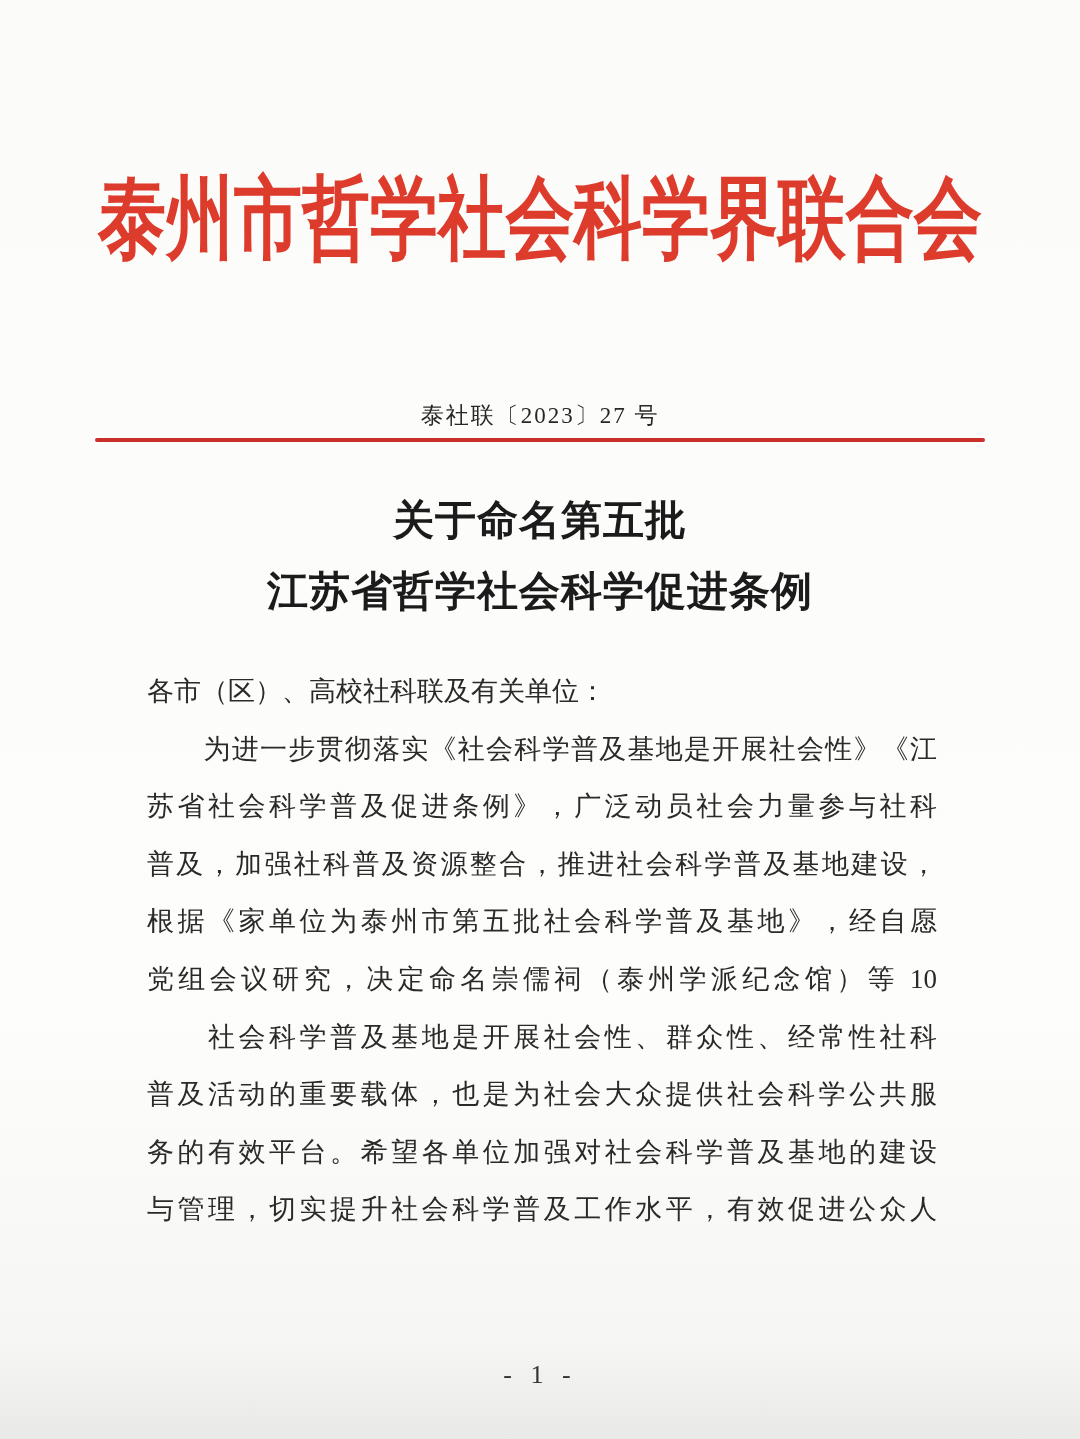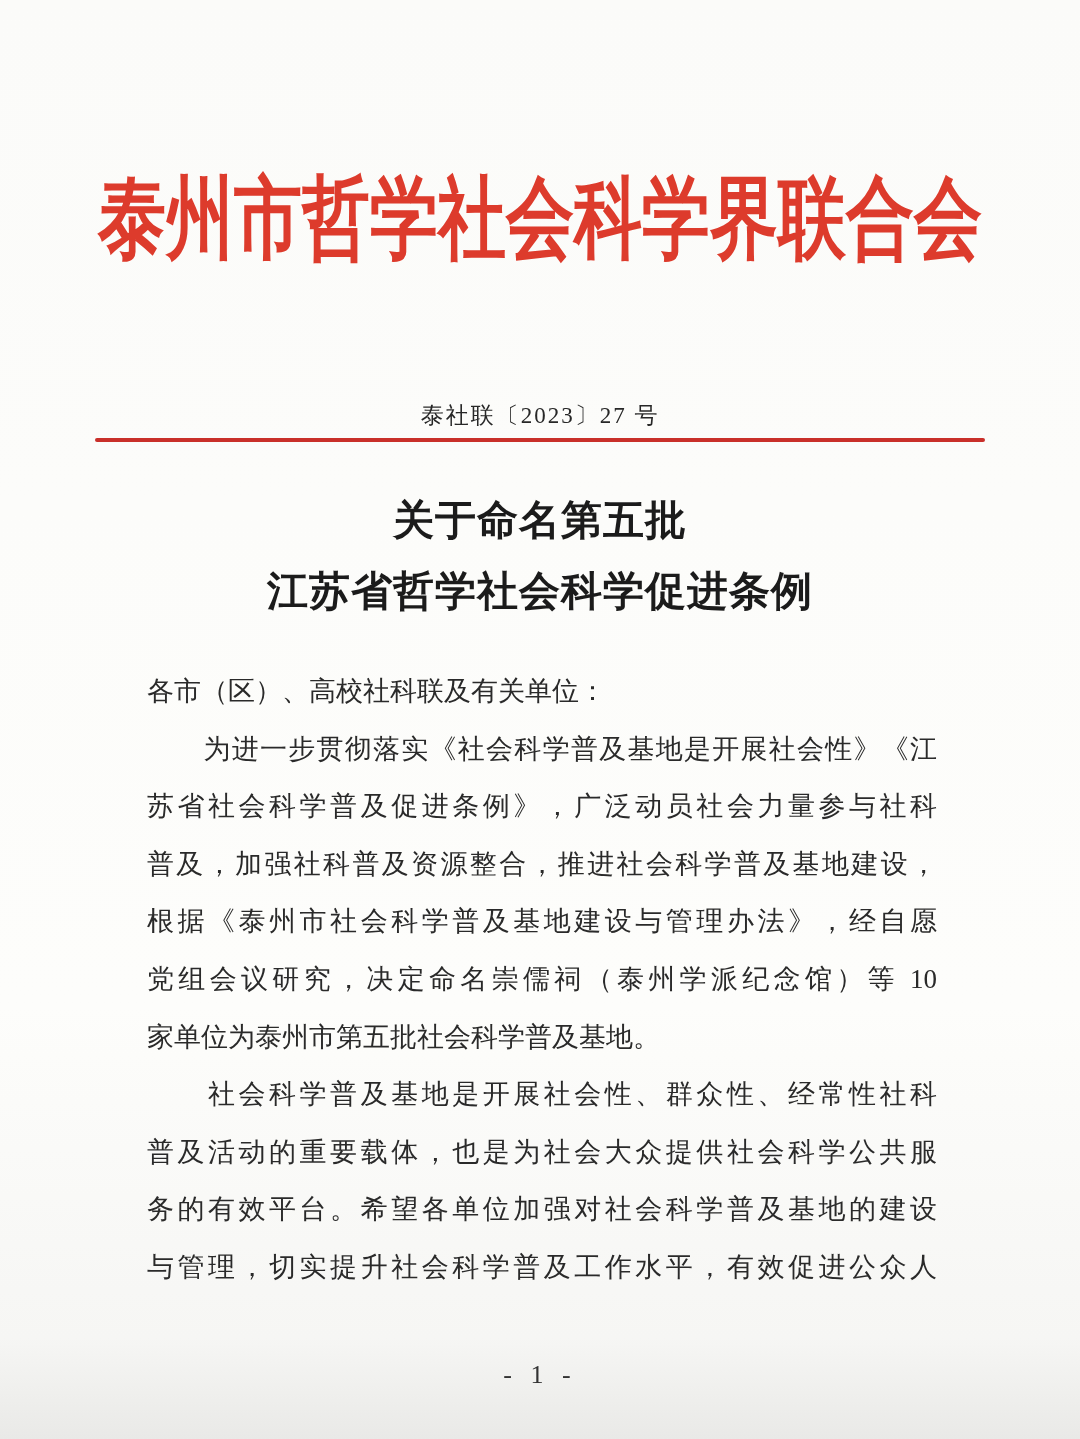--- a/index.html
+++ b/index.html
@@ -112,23 +112,22 @@
 
   <div class="doc-title line1">关于命名第五批</div>
 
   <div class="doc-title line2">江苏省哲学社会科学促进条例</div>
 
   <div class="body-text">
     <div class="body-line">各市（区）、高校社科联及有关单位：</div>
     <div class="body-line fill">　　为进一步贯彻落实《社会科学普及基地是开展社会性》《江</div>
     <div class="body-line fill">苏省社会科学普及促进条例》，广泛动员社会力量参与社科</div>
     <div class="body-line fill">普及，加强社科普及资源整合，推进社会科学普及基地建设，</div>
-    <div class="body-line fill">根据《泰州市社会科学普及基地建设与管理办法》，经自愿</div>
+    <div class="body-line fill">根据《家单位为泰州市第五批社会科学普及基地》，经自愿</div>
     <div class="body-line fill">党组会议研究，决定命名崇儒祠（泰州学派纪念馆）等 10</div>
-    <div class="body-line">家单位为泰州市第五批社会科学普及基地。</div>
     <div class="body-line fill">　　社会科学普及基地是开展社会性、群众性、经常性社科</div>
     <div class="body-line fill">普及活动的重要载体，也是为社会大众提供社会科学公共服</div>
     <div class="body-line fill">务的有效平台。希望各单位加强对社会科学普及基地的建设</div>
     <div class="body-line fill">与管理，切实提升社会科学普及工作水平，有效促进公众人</div>
   </div>
 
   <div class="page-number">- 1 -</div>
 
 </div>
 

